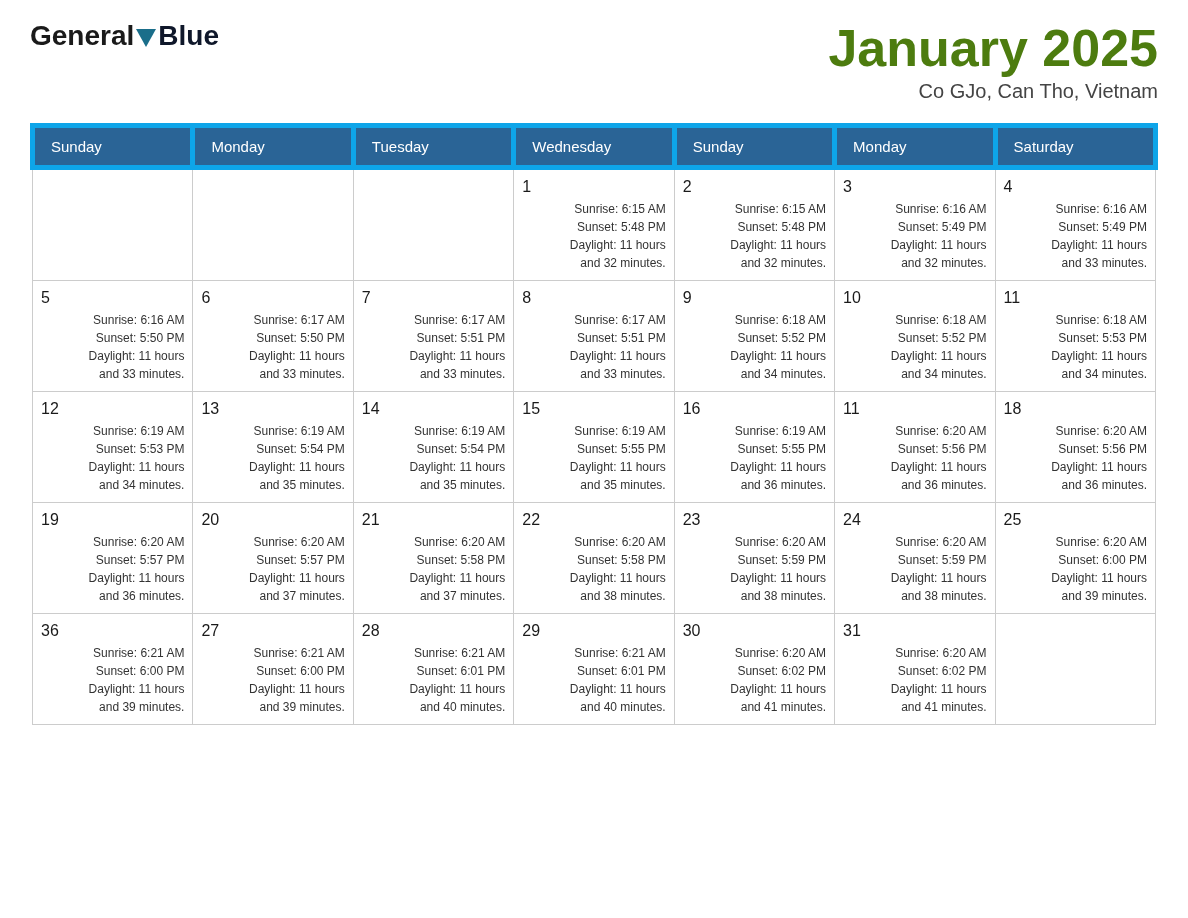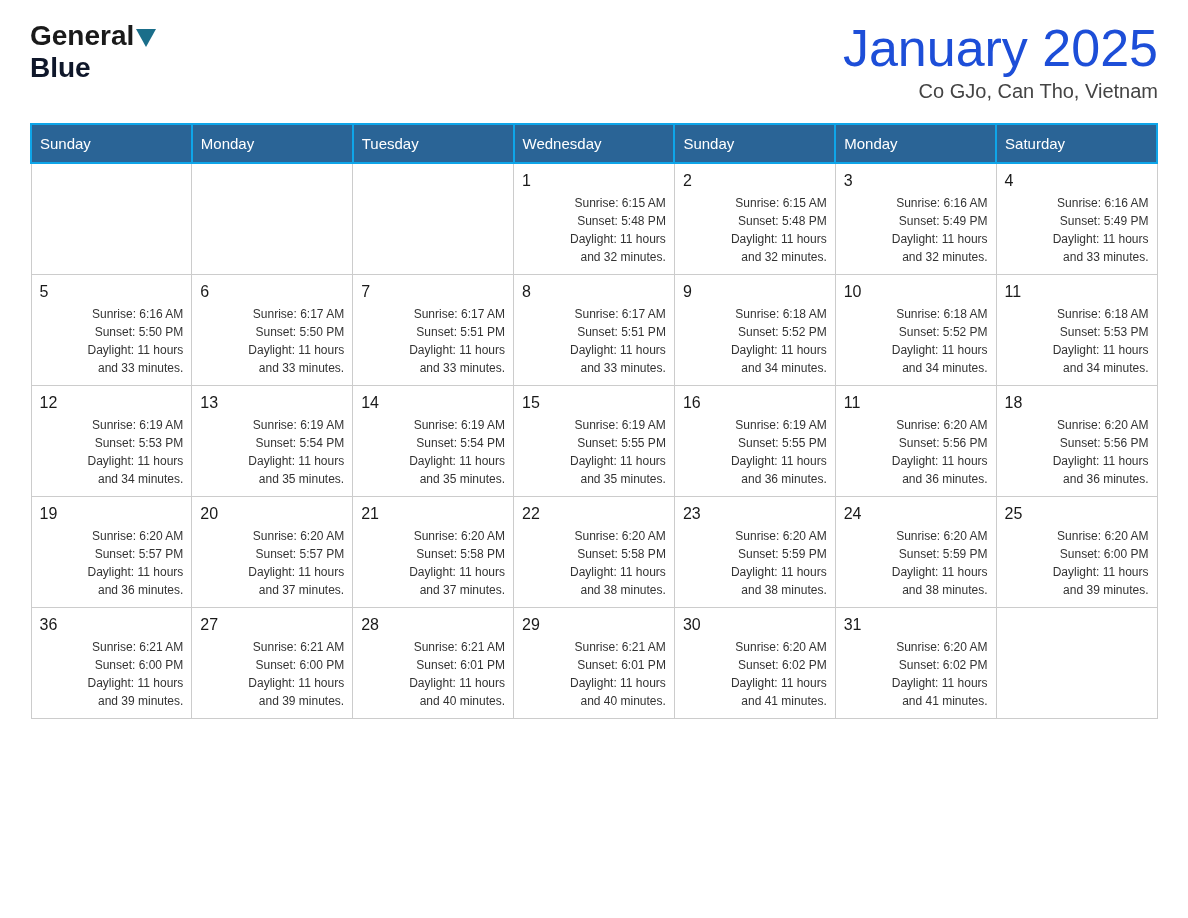--- a/index.html
+++ b/index.html
@@ -11,21 +11,21 @@
       padding: 20px 30px;
     }
     .header {
       display: flex;
       justify-content: space-between;
       align-items: flex-start;
       margin-bottom: 20px;
     }
     .logo {
       display: flex;
-      flex-direction: column;
+      flex-direction: row;
       align-items: flex-start;
     }
     .logo-text {
       display: flex;
       align-items: center;
       font-size: 28px;
       font-weight: bold;
       color: #1a1a1a;
     }
     .logo-general {
@@ -43,42 +43,42 @@
     .logo-blue {
       color: #0f172a;
       font-size: 28px;
       font-weight: bold;
     }
     .title-area {
       text-align: right;
     }
     .month-title {
       font-size: 52px;
-      font-weight: normal;
-      color: #1d4ed8;
+      font-weight: bold;
+      color: #4d7c0f;
       line-height: 1.1;
     }
     .subtitle {
       font-size: 20px;
       color: #444;
       margin-top: 3px;
     }
     .calendar {
       width: 100%;
       border-collapse: collapse;
       border: 1px solid #ccc;
     }
     .calendar th {
       background-color: #2a6496;
       color: #fff;
-      padding: 10px 8px;
+      padding: 10px 16px;
       font-size: 15px;
       font-weight: normal;
       text-align: left;
-      border: 2px solid #0ea5e9;
+      border: 5px solid #0ea5e9;
     }
     .calendar td {
       vertical-align: top;
       padding: 8px 8px;
       border: 1px solid #ccc;
       width: 14.28%;
       min-height: 100px;
       font-size: 12px;
       color: #333;
     }

